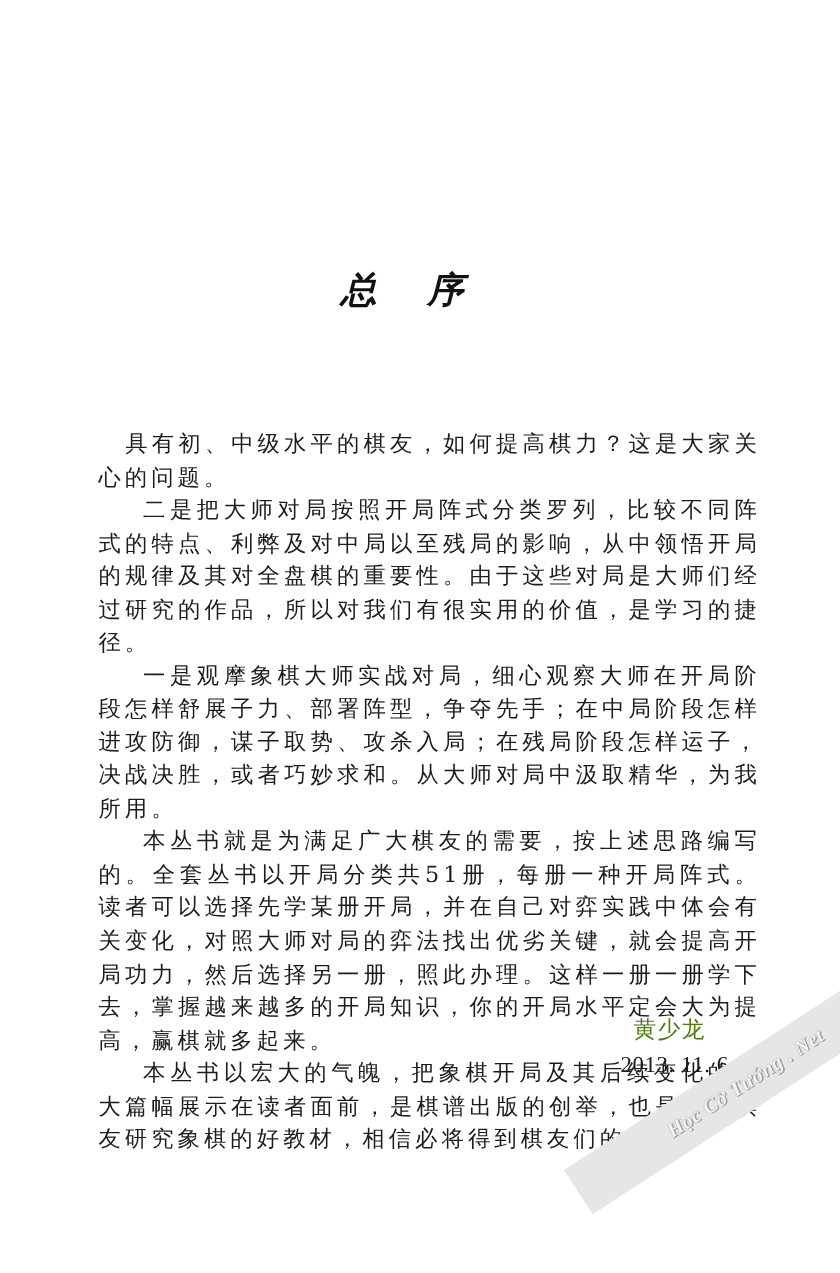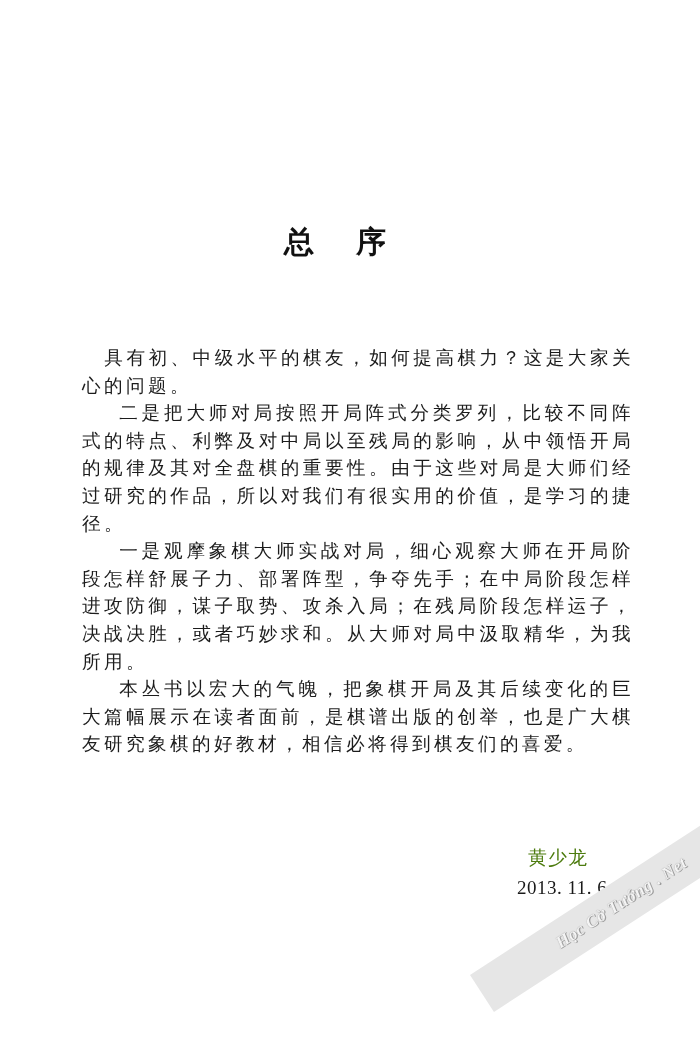--- a/index.html
+++ b/index.html
@@ -25,27 +25,28 @@
   .title {
     position: absolute;
     left: 0;
     width: 670px;
     top: 222px;
     text-align: center;
     font-size: 30px;
     font-weight: bold;
     letter-spacing: 0;
     color: #111;
+    font-style: italic;
   }
   .title span { display: inline-block; }
   .title .gap { width: 42px; }
   .body-text {
     position: absolute;
     left: 82px;
-    top: 344px;
+    top: 357px;
     width: 552px;
   }
   .para {
     margin: 0;
     font-size: 18.6px;
     line-height: 27.6px;
     text-indent: 2em;
     text-align: justify;
     text-align-last: left;
     letter-spacing: 3.4px;
@@ -102,20 +103,21 @@
 <div class="page">
 
   <div class="title">
     <span>总</span><span class="gap"></span><span>序</span>
   </div>
 
   <div class="body-text">
     <p class="para first">具有初、中级水平的棋友，如何提高棋力？这是大家关心的问题。</p>
     <p class="para">二是把大师对局按照开局阵式分类罗列，比较不同阵式的特点、利弊及对中局以至残局的影响，从中领悟开局的规律及其对全盘棋的重要性。由于这些对局是大师们经过研究的作品，所以对我们有很实用的价值，是学习的捷径。</p>
     <p class="para">一是观摩象棋大师实战对局，细心观察大师在开局阶段怎样舒展子力、部署阵型，争夺先手；在中局阶段怎样进攻防御，谋子取势、攻杀入局；在残局阶段怎样运子，决战决胜，或者巧妙求和。从大师对局中汲取精华，为我所用。</p>
+    <p class="para">本丛书就是为满足广大棋友的需要，按上述思路编写的。全套丛书以开局分类共51册，每册一种开局阵式。读者可以选择先学某册开局，并在自己对弈实践中体会有关变化，对照大师对局的弈法找出优劣关键，就会提高开局功力，然后选择另一册，照此办理。这样一册一册学下去，掌握越来越多的开局知识，你的开局水平定会大为提高，赢棋就多起来。</p>
     <p class="para">本丛书以宏大的气魄，把象棋开局及其后续变化的巨大篇幅展示在读者面前，是棋谱出版的创举，也是广大棋友研究象棋的好教材，相信必将得到棋友们的喜爱。</p>
   </div>
 
   <div class="signature">黄少龙</div>
   <div class="date">2013. 11. 6</div>
 
   <div class="watermark">
     <span>Học Cờ Tướng . Net</span>
   </div>
 

